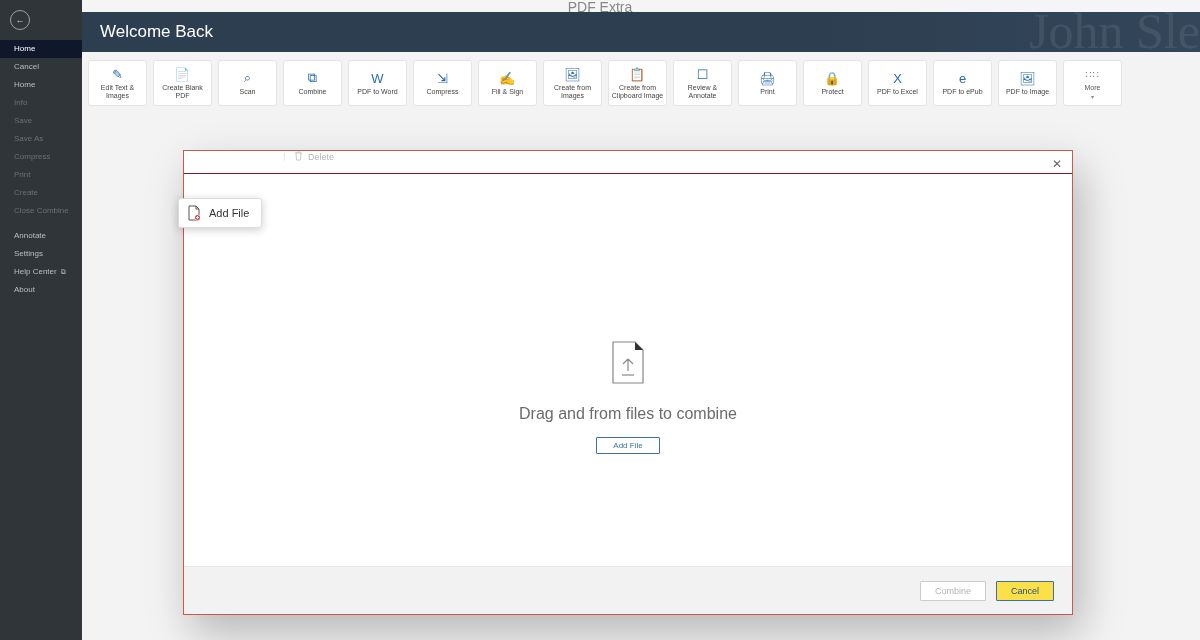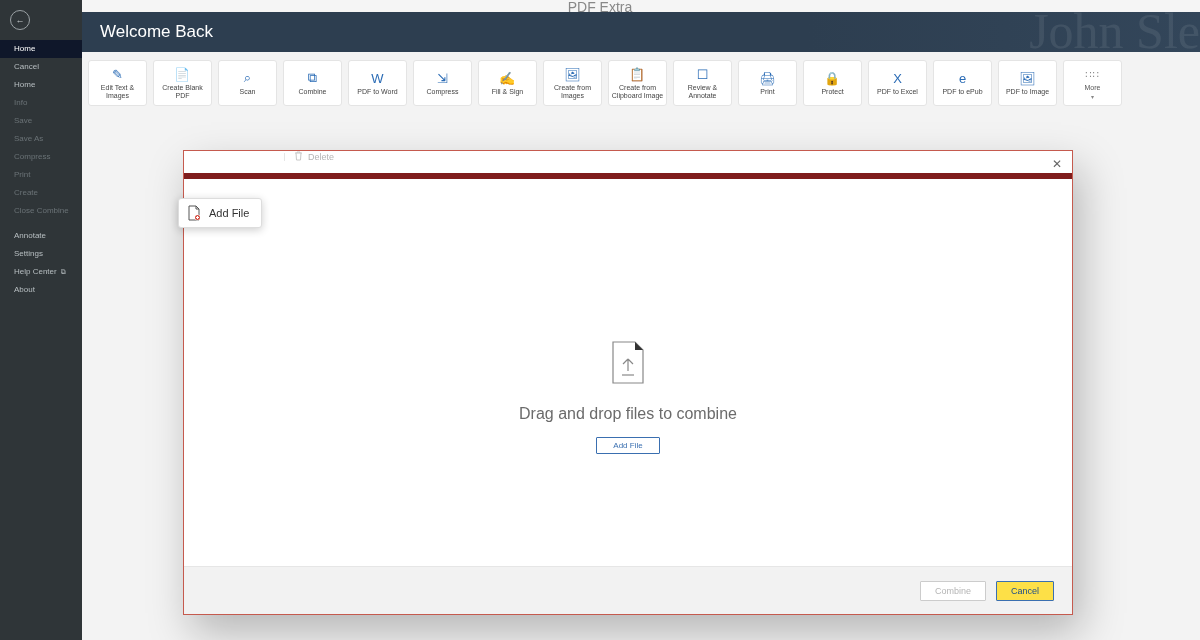--- a/index.html
+++ b/index.html
@@ -104,21 +104,21 @@
     position:absolute;top:6px;right:10px;
     font-size:12px;color:#666;cursor:pointer;
   }
   .modal-head {
     padding:20px 22px 8px 22px;
     font-size:16px;color:#c55a4e;font-weight:400;
   }
   .modal-toolbar {
     display:flex;align-items:flex-start;
     padding:0 22px 10px 22px;
-    border-bottom:6px solid #7f1d1d;
+    border-bottom:1px solid #7f1d1d;
     gap:16px;
     font-size:9px;color:#b5b5b5;
     position:relative;
   }
   .toolbar-delete {
     display:flex;align-items:center;gap:5px;cursor:default;
     margin-left:88px;
   }
   .divider {
     position:absolute; left:100px; top:2px; bottom:12px;
@@ -293,21 +293,21 @@
 
     <div class="dropzone">
       <div class="page-ic">
         <svg width="36" height="44" viewBox="0 0 36 44">
           <path d="M3 1h22l8 8v33H3z" fill="none" stroke="#888" stroke-width="1.2"></path>
           <path d="M25 1v8h8" fill="#333" stroke="#333" stroke-width="0"></path>
           <path d="M18 30V18M18 18l-5 5M18 18l5 5" fill="none" stroke="#888" stroke-width="1.2"></path>
           <path d="M12 34h12" stroke="#888" stroke-width="1.2"></path>
         </svg>
       </div>
-      <div class="msg">Drag and drop files to combine</div>
+      <div class="msg">Drag and from files to combine</div>
       <button class="addfile-btn">Add File</button>
     </div>
 
     <div class="modal-footer">
       <button class="ftr-btn disabled">Combine</button>
       <button class="ftr-btn primary">Cancel</button>
     </div>
   </div>
 
   <div class="addfile-pop">

